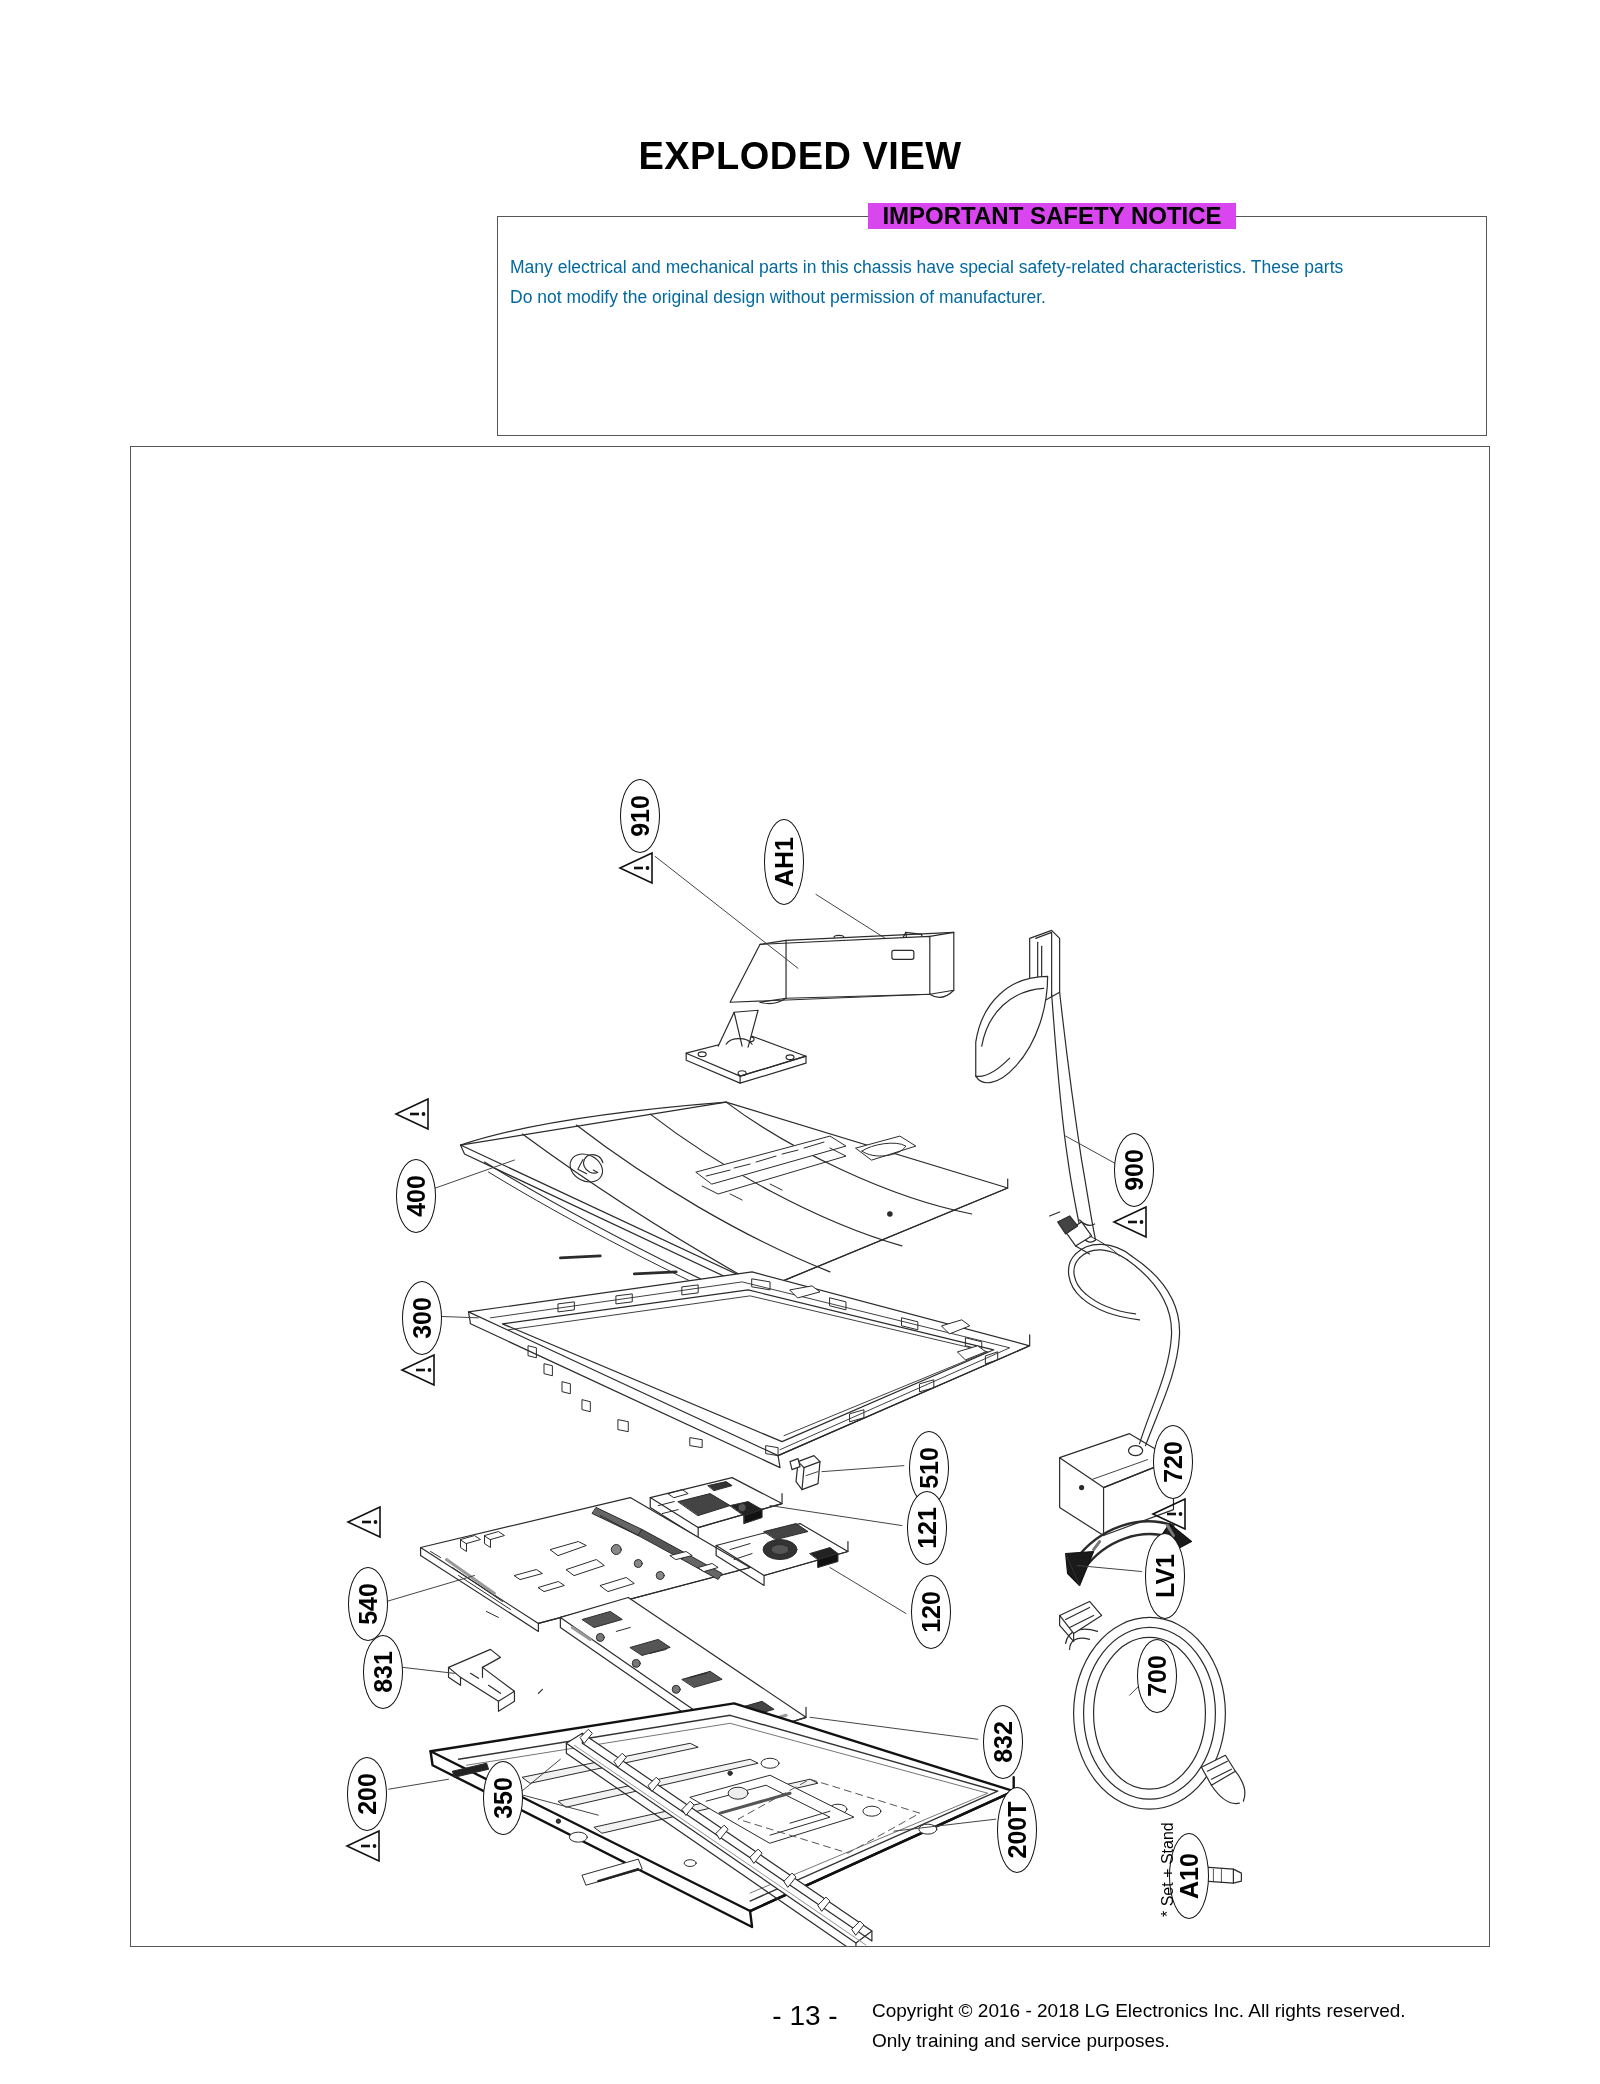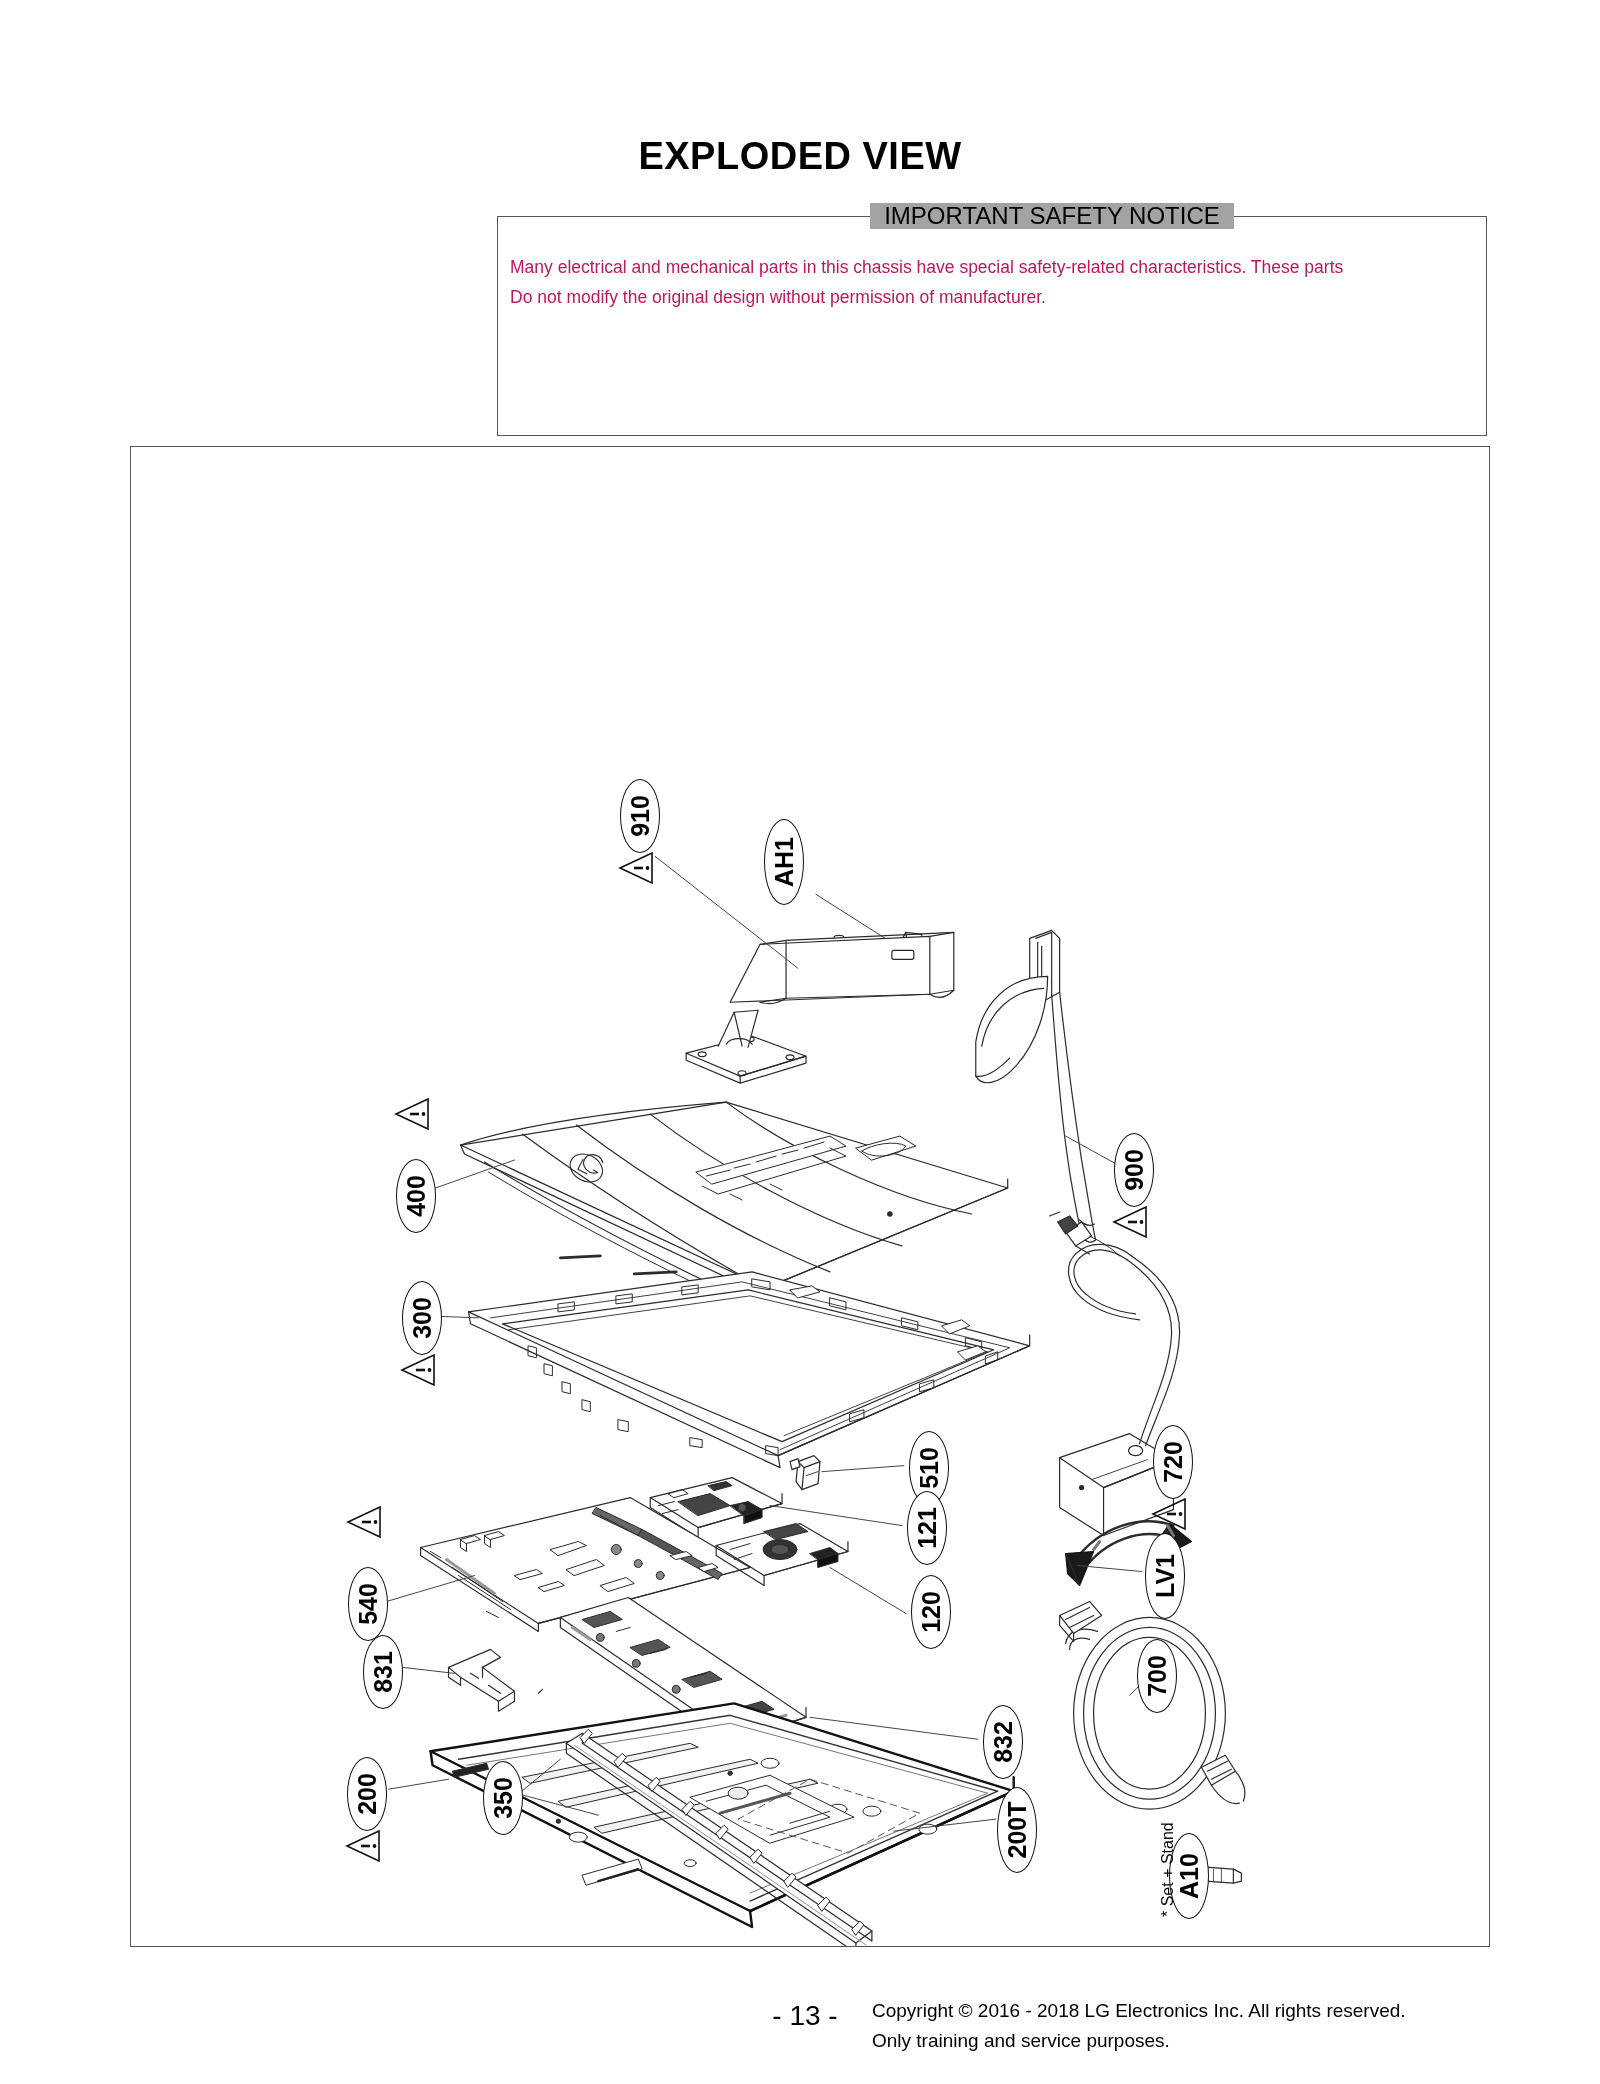--- a/index.html
+++ b/index.html
@@ -19,27 +19,27 @@
   
   .safety-box{
     position:absolute;left:497px;top:216px;width:990px;height:220px;
     border:1.5px solid #555;box-sizing:border-box;
   }
   .safety-legend{
     position:absolute;left:497px;top:203px;width:990px;height:28px;
     text-align:center;pointer-events:none;
   }
   .safety-legend .legend-inner{
-    display:inline-block;background:#a3a3a3;padding:0 14px;
-    font-size:24px;font-weight:normal;position:relative;left:60px;
+    display:inline-block;background:#d946ef;padding:0 14px;
+    font-size:24px;font-weight:bold;position:relative;left:60px;
     line-height:26px;
   }
   .safety-text{
     position:absolute;left:510px;top:252px;width:965px;
-    font-size:17.5px;line-height:30px;color:#be185d;
+    font-size:17.5px;line-height:30px;color:#0369a1;
   }
   .safety-text p{margin:0;}
   .warn-inline{
     display:inline-block;width:17px;height:15px;position:relative;
     top:2px;margin:0 5px;
   }
   .warn-inline svg{display:block;}
 
   
   .diagram-frame{

